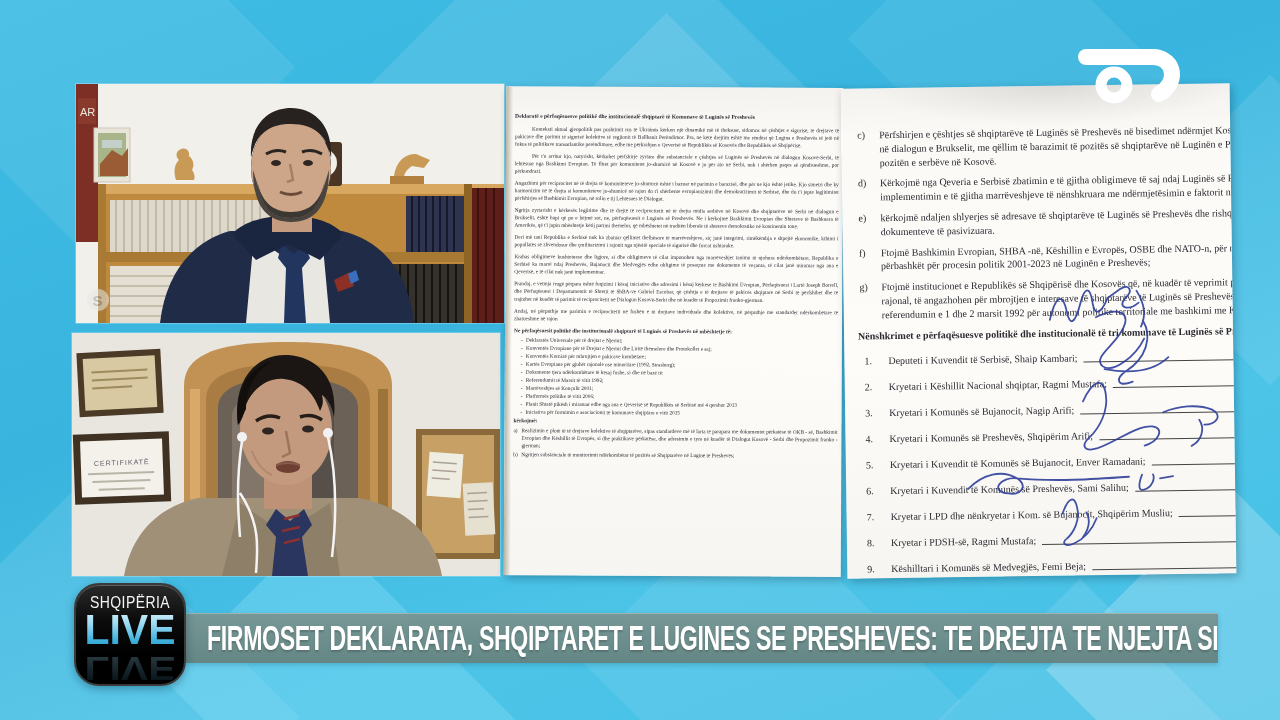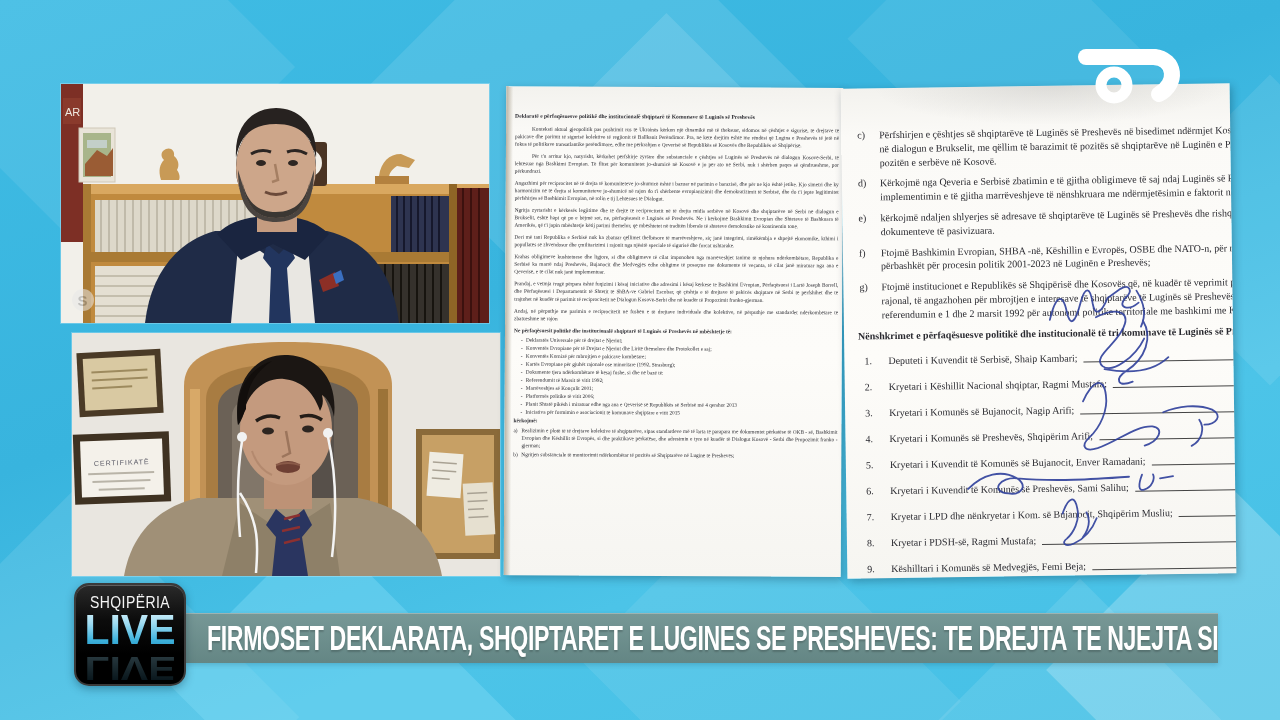--- a/index.html
+++ b/index.html
@@ -16,21 +16,21 @@
   .s4{left:1100px;top:540px;width:260px;height:260px;background:rgba(255,255,255,.22);transform:rotate(45deg);}
   .s5{left:980px;top:620px;width:200px;height:200px;background:rgba(255,255,255,.10);transform:rotate(45deg);}
   .s6{left:-80px;top:560px;width:320px;height:300px;background:rgba(255,255,255,.10);transform:rotate(45deg);}
   .s7{left:180px;top:640px;width:420px;height:220px;background:rgba(125,218,243,.45);transform:rotate(45deg);}
   .s8{left:620px;top:560px;width:300px;height:240px;background:rgba(255,255,255,.08);transform:rotate(45deg);}
   .s9{left:-60px;top:-80px;width:300px;height:280px;background:rgba(255,255,255,.08);transform:rotate(45deg);}
   .s10{left:1160px;top:120px;width:220px;height:220px;background:rgba(255,255,255,.09);transform:rotate(45deg);}
 
   
   .video{position:absolute;overflow:hidden;background:#ddd;box-shadow:0 0 0 1px rgba(255,255,255,.25);}
-  .video1{left:61px;top:84px;width:428px;height:239px;}
+  .video1{left:76px;top:84px;width:428px;height:239px;}
   .video2{left:72px;top:333px;width:428px;height:243px;}
   .video svg{display:block;}
 
   
   .page{position:absolute;background:linear-gradient(180deg,#f3f2ee 0%,#fbfaf7 10%,#fdfcf9 55%,#f6f5f1 100%);
         box-shadow:2px 3px 8px rgba(0,30,50,.30);overflow:hidden;}
   .pageL{left:505px;top:87px;width:337px;height:489px;transform:rotate(.3deg);}
   .pageL::before{content:"";position:absolute;left:0;top:0;bottom:0;width:7px;
      background:linear-gradient(90deg,#b9b2a2,rgba(185,178,162,0));}
   .pageR{left:844px;top:86px;width:389px;height:490px;transform:rotate(-.8deg);}
@@ -62,21 +62,21 @@
   .sigrow .nm{flex:none;white-space:nowrap;}
   .sigrow .line{flex:1;border-bottom:1px solid #444;margin:0 26px 2px 6px;height:12px;}
   .sigsvg{position:absolute;left:0;top:0;pointer-events:none;}
 
   
   .toplogo{position:absolute;left:1076px;top:44px;width:112px;height:62px;}
 
   
   .livelogo{position:absolute;left:74px;top:583px;width:108px;height:99px;z-index:6;
      background:linear-gradient(180deg,#2a2a2a,#0c0c0c 35%,#000 70%);
-     border-radius:15px;border:2px solid #3a3a3a;
+     border-radius:25px;border:2px solid #3a3a3a;
      box-shadow:0 3px 8px rgba(0,40,60,.35), inset 0 1px 0 rgba(255,255,255,.25);
      display:flex;flex-direction:column;align-items:center;overflow:hidden;}
   .livelogo .l1{margin-top:9px;font-size:14px;letter-spacing:.4px;color:#f4f4f4;font-weight:400;
      transform:scaleY(1.15);}
   .livelogo .l2{font-size:41px;font-weight:800;line-height:.95;letter-spacing:0;
      background:linear-gradient(180deg,#d9f2fb 0%,#9fdcf2 35%,#3fb3dd 75%,#2795c4 100%);
      -webkit-background-clip:text;background-clip:text;color:transparent;
      transform:scaleY(1.05);}
   .livelogo .refl{font-size:41px;font-weight:800;line-height:.9;transform:scaleY(-.8);
      background:linear-gradient(0deg,#9fdcf2,#1b4a5e);-webkit-background-clip:text;background-clip:text;

